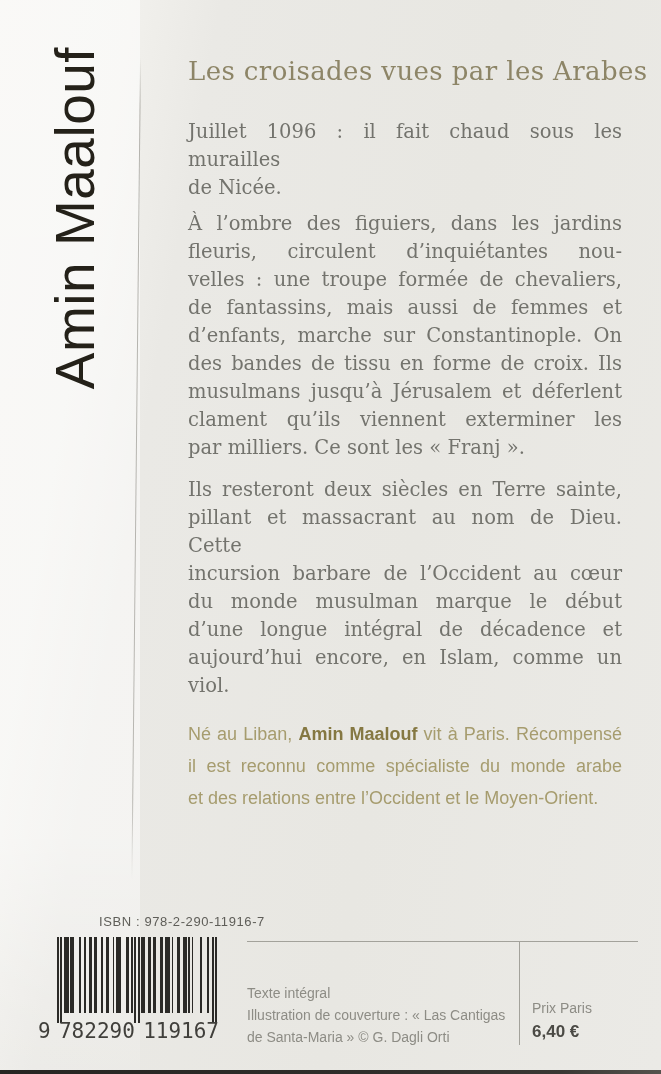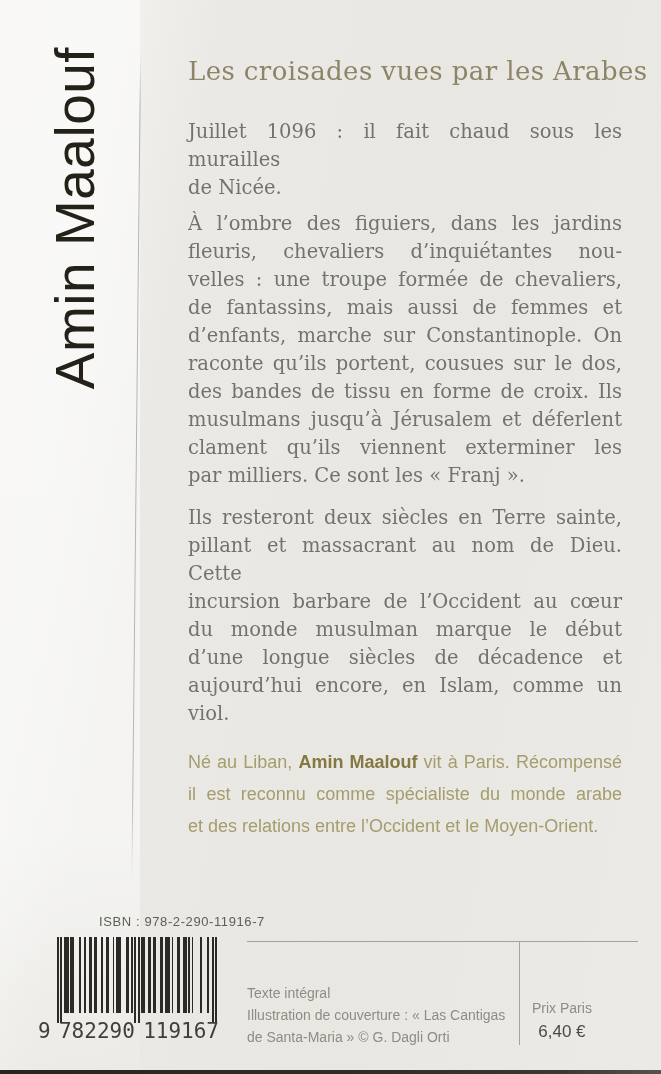--- a/index.html
+++ b/index.html
@@ -75,21 +75,21 @@
     font-family:"DejaVu Sans Mono",monospace;
     font-size:21px;color:#403f3b;
   }
   .footer-rule{position:absolute;left:247px;top:941px;width:391px;height:1px;background:#a3a29b;}
   .footer-vline{position:absolute;left:519px;top:941px;width:1px;height:104px;background:#a3a29b;}
   .credits{
     position:absolute;left:247px;top:982px;width:266px;
     font-size:14px;line-height:22px;color:#8d8c85;
   }
   .price{position:absolute;left:532px;top:998px;font-size:14px;line-height:21px;color:#8d8c85;}
-  .price .amount{font-size:17px;font-weight:normal;color:#4b4a45;margin-top:2px;text-align:center;}
+  .price .amount{font-size:17px;font-weight:bold;color:#4b4a45;margin-top:2px;}
   .bottom-edge{
     position:absolute;left:0;top:1070px;width:661px;height:4px;
     background:linear-gradient(to right,#262522 0%,#2f2d2a 55%,#3a3834 85%,#55534e 100%);
   }
 </style>
 </head>
 <body>
 
 <div class="cover">
 
@@ -101,36 +101,35 @@
   </div>
 
   <div class="content">
     <div class="title">Les croisades vues par les Arabes</div>
     <div class="para p1">
         <div class="tline">Juillet 1096 : il fait chaud sous les murailles</div>
         <div class="tline">de Nicée.</div>
       </div>
     <div class="para p2">
         <div class="tline">À l’ombre des figuiers, dans les jardins</div>
-        <div class="tline">fleuris, chevaliers d’inquiétantes nou-</div>
+        <div class="tline">fleuris, circulent d’inquiétantes nou-</div>
         <div class="tline">velles : une troupe formée de chevaliers,</div>
         <div class="tline">de fantassins, mais aussi de femmes et</div>
         <div class="tline">d’enfants, marche sur Constantinople. On</div>
-        <div class="tline">raconte qu’ils portent, cousues sur le dos,</div>
         <div class="tline">des bandes de tissu en forme de croix. Ils</div>
         <div class="tline">musulmans jusqu’à Jérusalem et déferlent</div>
         <div class="tline">clament qu’ils viennent exterminer les</div>
         <div class="tline">par milliers. Ce sont les « Franj ».</div>
       </div>
     <div class="para p3">
         <div class="tline">Ils resteront deux siècles en Terre sainte,</div>
         <div class="tline">pillant et massacrant au nom de Dieu. Cette</div>
         <div class="tline">incursion barbare de l’Occident au cœur</div>
         <div class="tline">du monde musulman marque le début</div>
-        <div class="tline">d’une longue siècles de décadence et</div>
+        <div class="tline">d’une longue intégral de décadence et</div>
         <div class="tline">aujourd’hui encore, en Islam, comme un</div>
         <div class="tline">viol.</div>
       </div>
     <div class="bio">
         <div class="tline"><span>Né au Liban, </span><span class="b">Amin Maalouf</span><span> vit à Paris. Récompensé</span></div>
         <div class="tline"><span>il est reconnu comme spécialiste du monde arabe</span></div>
         <div class="tline"><span>et des relations entre l’Occident et le Moyen-Orient.</span></div>
       </div>
   </div>
 

